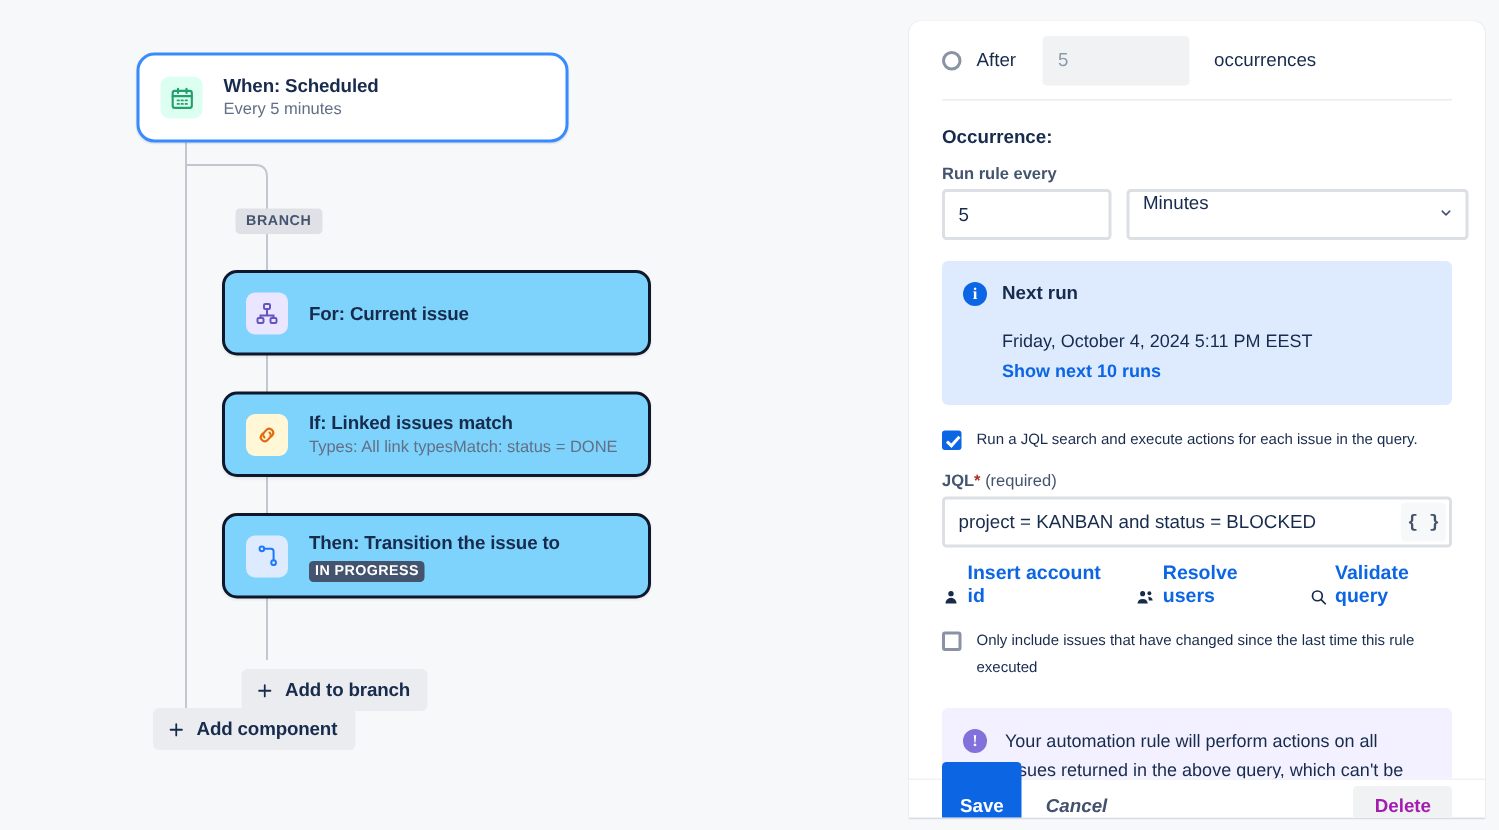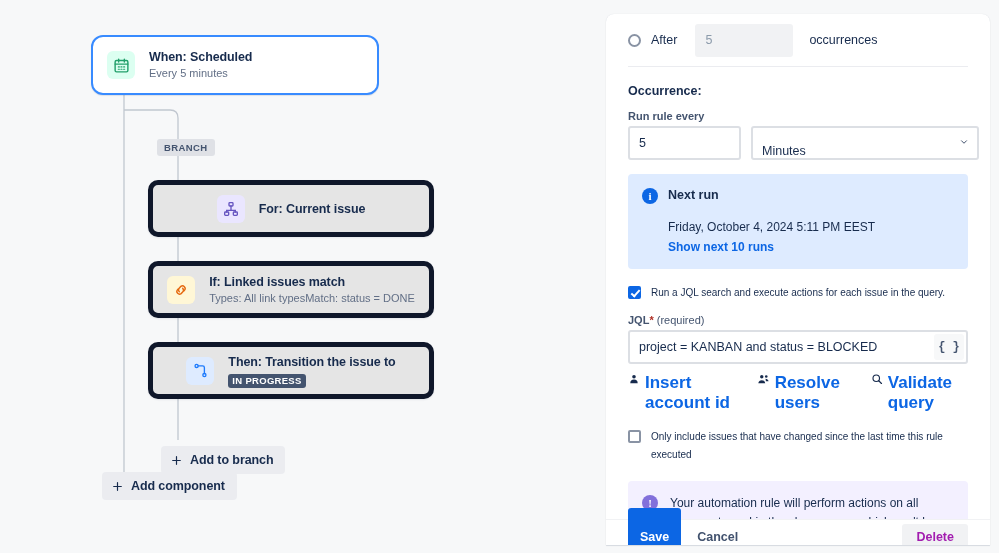--- a/index.html
+++ b/index.html
@@ -30,27 +30,26 @@
     background: #ffffff;
     border: 2px solid #388bff;
     border-radius: 12px;
     display: flex; align-items: center;
     padding: 0 14px;
     box-shadow: 0 1px 1px rgba(9,30,66,0.10);
   }
   .node-card {
     position: absolute;
     width: 286px; height: 57px;
-    background: #e5e5e5;
-    border: 5px solid #0f172a;
+    background: #7dd3fc;
+    border: 2px solid #0f172a;
     border-radius: 10px;
     display: flex; align-items: center;
     padding: 0 14px;
     box-shadow: 0 1px 2px rgba(9,30,66,0.08);
-    justify-content: center;
   }
   .card-icon {
     width: 28px; height: 28px;
     border-radius: 6px;
     display: flex; align-items: center; justify-content: center;
     flex: 0 0 28px;
     margin-right: 14px;
   }
   .ic-green { background: #dcfff1; }
   .ic-purple { background: #eae6ff; }
@@ -165,21 +164,21 @@
     padding: 0 9px;
   }
   .select-wrap { position: relative; width: 228px; }
   .sel-input {
     width: 228px; height: 34px;
     border: 2px solid #dcdfe4; border-radius: 3px;
     background: #fff;
     font-family: "Liberation Sans", sans-serif;
     font-size: 12.5px; color: #172b4d;
     padding: 0 28px 0 9px;
-    display: flex; align-items: flex-end;
+    display: flex; align-items: flex-start;
     cursor: pointer;
   }
   .chev {
     position: absolute; right: 10px; top: 11px;
     width: 10px; height: 10px; pointer-events: none;
   }
 
   .info-box {
     margin-top: 14px;
     background: #deebff;
@@ -233,22 +232,22 @@
     background: #f7f8f9;
     border-radius: 3px;
     display: flex; align-items: center; justify-content: center;
     font-size: 12px; font-weight: 700; color: #44546f;
     cursor: pointer;
     font-family: "Liberation Mono", monospace;
   }
 
   .jql-actions { display: flex; align-items: center; margin-top: 9px; }
   .jql-action {
-    display: inline-flex; align-items: flex-start;
-    font-size: 17px; font-weight: 700; color: #0c66e4;
+    display: inline-flex; align-items: flex-end;
+    font-size: 13px; font-weight: 700; color: #0c66e4;
     cursor: pointer;
   }
   .jql-action .ai { margin-right: 5px; display: inline-flex; }
   .gap1 { width: 22px; } .gap2 { width: 22px; }
 
   .warn-box {
     margin-top: 17px;
     background: #f3f0ff;
     border-radius: 4px;
     padding: 13px 14px 14px 14px;
@@ -277,21 +276,21 @@
     border: none; border-radius: 3px;
     font-family: "Liberation Sans", sans-serif;
     font-size: 12.5px; font-weight: 700;
     padding: 22px 12px; cursor: pointer;
   }
   .btn-subtle {
     background: transparent; color: #42526e;
     border: none; border-radius: 3px;
     font-family: "Liberation Sans", sans-serif;
     font-size: 12.5px; font-weight: 600;
-    padding: 6px 12px; margin-left: 4px; cursor: pointer;
+    padding: 6px 12px; margin-left: 4px; cursor: pointer; font-style: italic;
   }
   .footer-spacer { flex: 1; }
   .btn-ghost-right {
     background: #f1f2f4; color: #a21caf;
     border: none; border-radius: 3px;
     font-family: "Liberation Sans", sans-serif;
     font-size: 12.5px; font-weight: 600;
     padding: 6px 14px; cursor: pointer;
   }
 </style>

